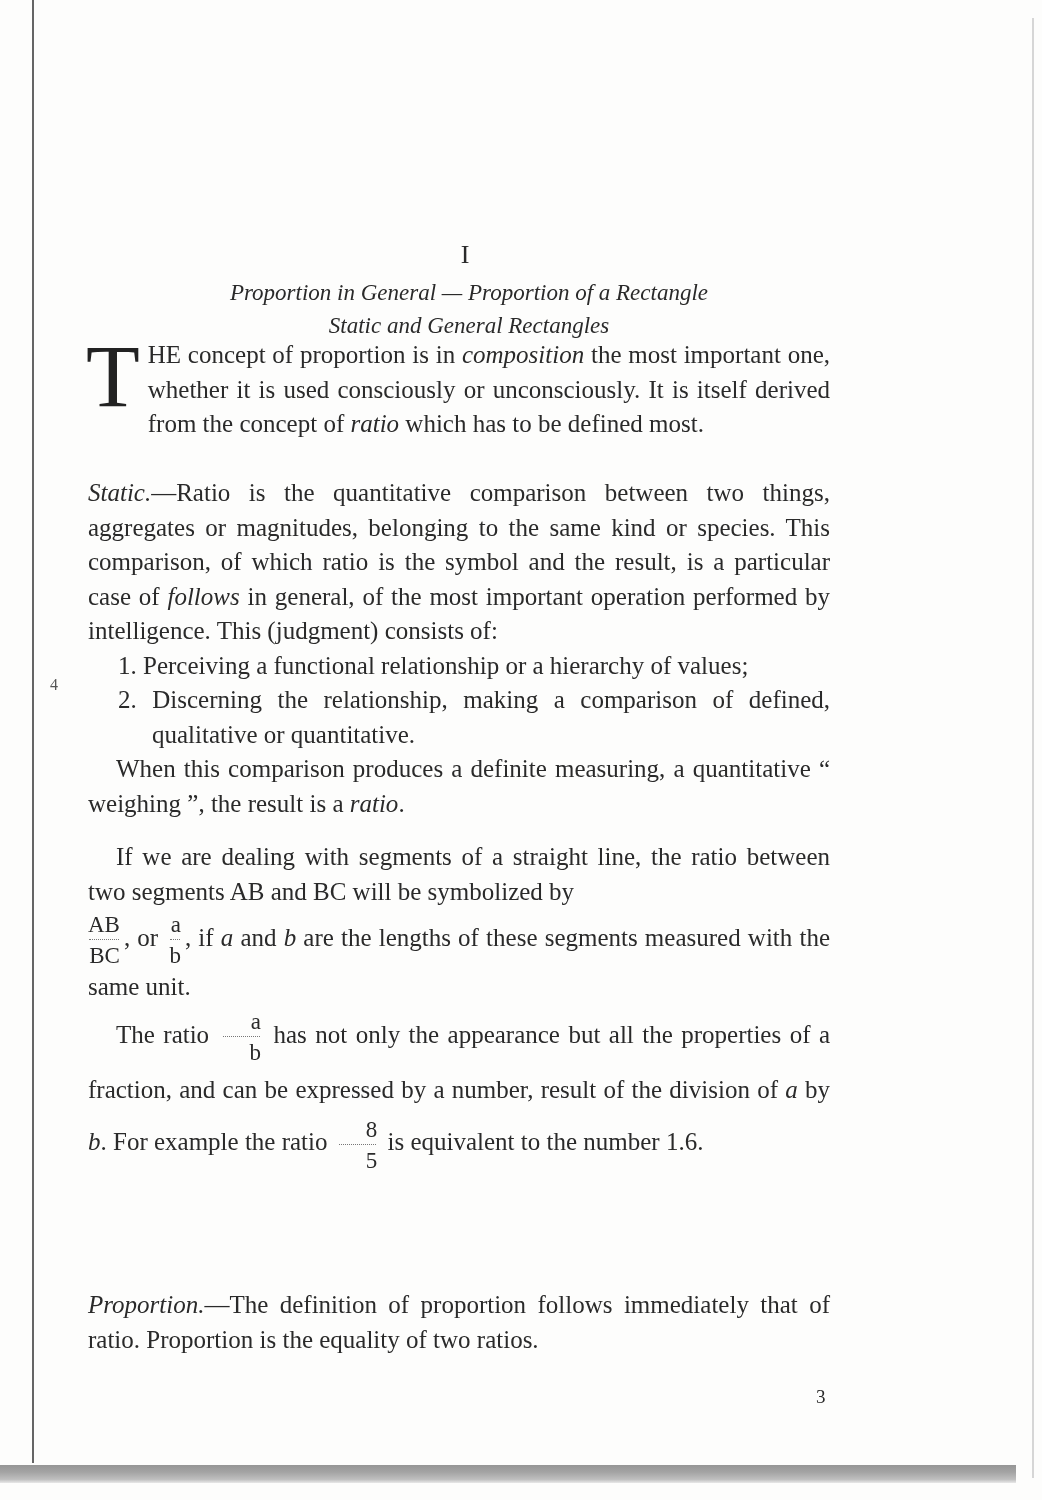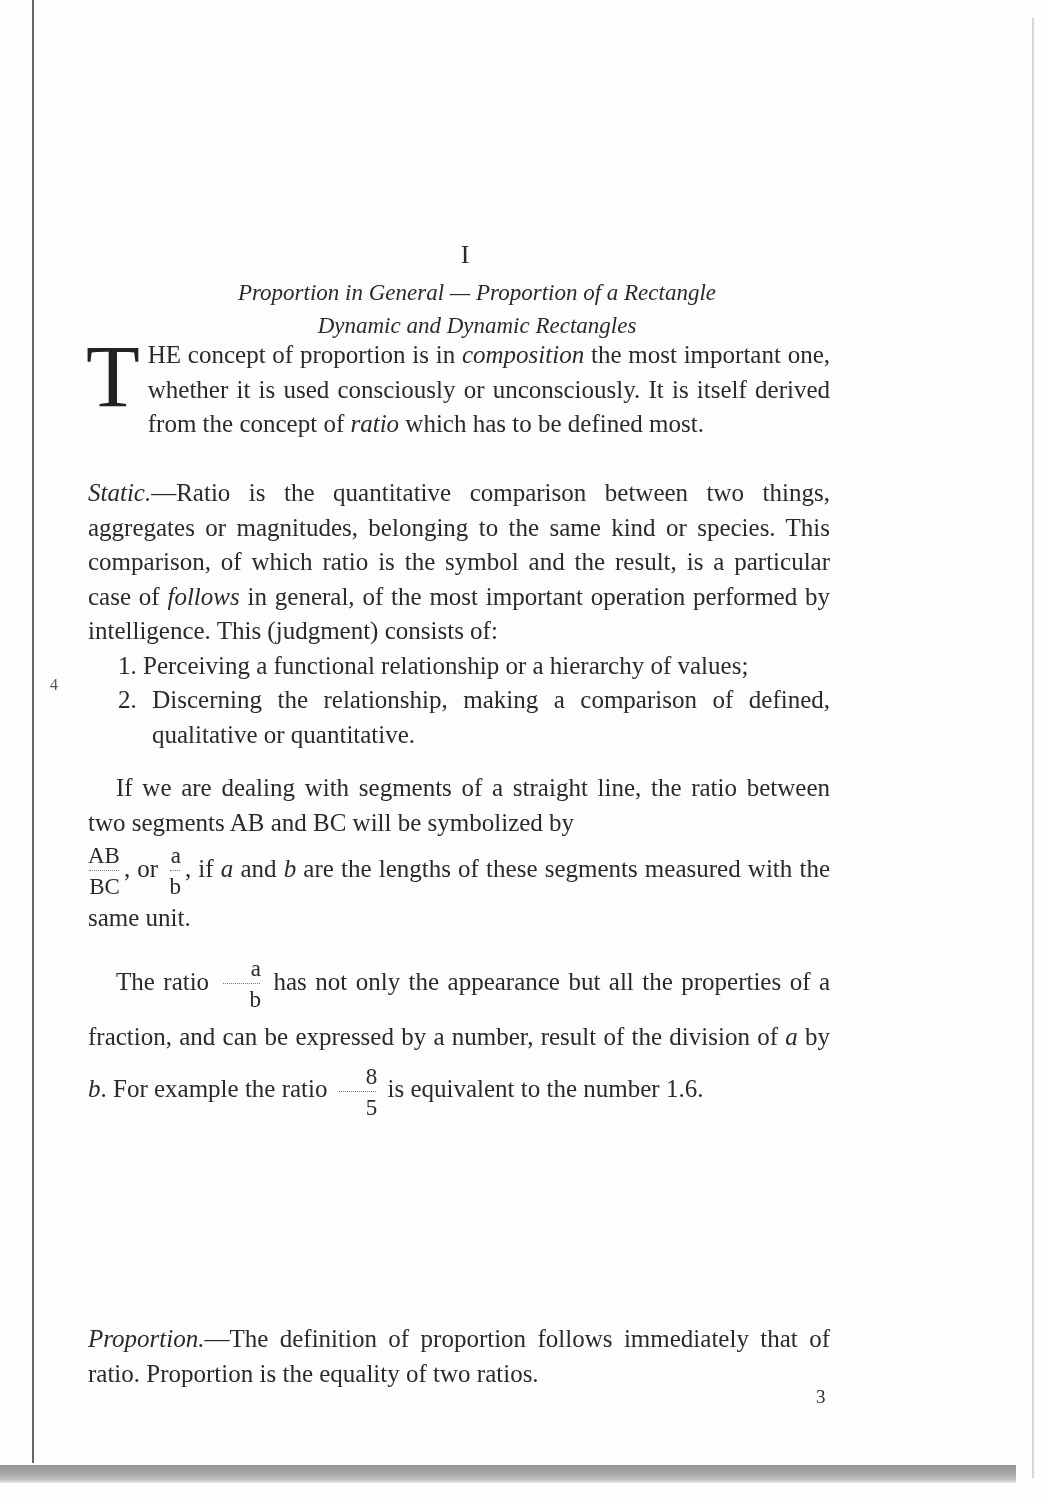--- a/index.html
+++ b/index.html
@@ -63,21 +63,21 @@
 
     .chapter-num {
       position: absolute;
       left: 0; width: 930px;
       top: 240px;
       text-align: center;
       font-size: 26px;
     }
     .chapter-title {
       position: absolute;
-      left: 12px; width: 930px;
+      left: 4px; width: 930px;
       top: 276px;
       text-align: center;
       font-style: italic;
       font-size: 23px;
       line-height: 33px;
     }
 
     .drop-cap {
       float: left;
       font-size: 88px;
@@ -121,66 +121,69 @@
 
 <div class="page">
   <div class="left-rule"></div>
   <div class="right-rule"></div>
   <div class="bottom-band"></div>
   <div class="margin-mark">4</div>
 
   <div class="chapter-num">I</div>
   <div class="chapter-title">
     <div>Proportion in General — Proportion of a Rectangle</div>
-    <div>Dynamic and Dynamic Rectangles</div>
+    <div>Static and General Rectangles</div>
   </div>
 
   <div class="text" style="top:338px;">
     <p>
       <span class="drop-cap">T</span><span>HE concept of proportion is in </span><i>composition</i><span> the most important one, whether it is used consciously or unconsciously.  It is itself derived from the concept of </span><i>ratio</i><span> which has to be defined most.</span>
     </p>
   </div>
 
   <div class="text" style="top:476px;">
     <p>
       <i>Static.</i><span>—Ratio is the quantitative comparison between two things, aggregates or magnitudes, belonging to the same kind or species.  This comparison, of which ratio is the symbol and the result, is a particular case of </span><i>follows</i><span> in general, of the most important operation performed by intelligence.  This (judgment) consists of:</span>
     </p>
     <p class="list-item">
       <span>1.</span>&nbsp;<span>Perceiving a functional relationship or a hierarchy of values;</span>
     </p>
     <p class="list-item">
       <span>2.</span>&nbsp;<span>Discerning the relationship, making a comparison of defined, qualitative or quantitative.</span>
     </p>
+    <p class="indent">
+      <span>When this comparison produces a definite measuring, a quantitative “ weighing ”, the result is a </span><i>ratio</i><span>.</span>
+    </p>
     <p class="indent" style="margin-top:19px;">
       <span>If we are dealing with segments of a straight line, the ratio between two segments AB and BC will be symbolized by</span>
     </p>
     <p style="margin-top:4px; line-height:40px;">
       <span class="frac" style="margin-left:0;">
         <span class="num">AB</span>
         <span class="bar"></span>
         <span class="den">BC</span>
       </span><span>, or </span><span class="frac">
         <span class="num">a</span>
         <span class="bar"></span>
         <span class="den">b</span>
       </span><span>, if </span><i>a</i><span> and </span><i>b</i><span> are the lengths of these segments measured with the same unit.</span>
     </p>
-    <p class="indent" style="margin-top:18px; line-height:52px;">
+    <p class="indent" style="margin-top:2px; line-height:52px;">
       <span>The ratio </span><span class="frac">
         <span class="num">a</span>
         <span class="bar"></span>
         <span class="den">b</span>
       </span><span> has not only the appearance but all the properties of a fraction, and can be expressed by a number, result of the division of </span><i>a</i><span> by </span><i>b</i><span>.  For example the ratio </span><span class="frac">
         <span class="num">8</span>
         <span class="bar"></span>
         <span class="den">5</span>
       </span><span> is equivalent to the number 1.6.</span>
     </p>
   </div>
 
-  <div class="text" style="top:1322px;">
+  <div class="text" style="top:1288px;">
     <p>
       <i>Proportion.</i><span>—The definition of proportion follows immediately that of ratio.  Proportion is the equality of two ratios.</span>
     </p>
   </div>
 
   <div class="page-number">3</div>
 </div>
 
 </body></html>

